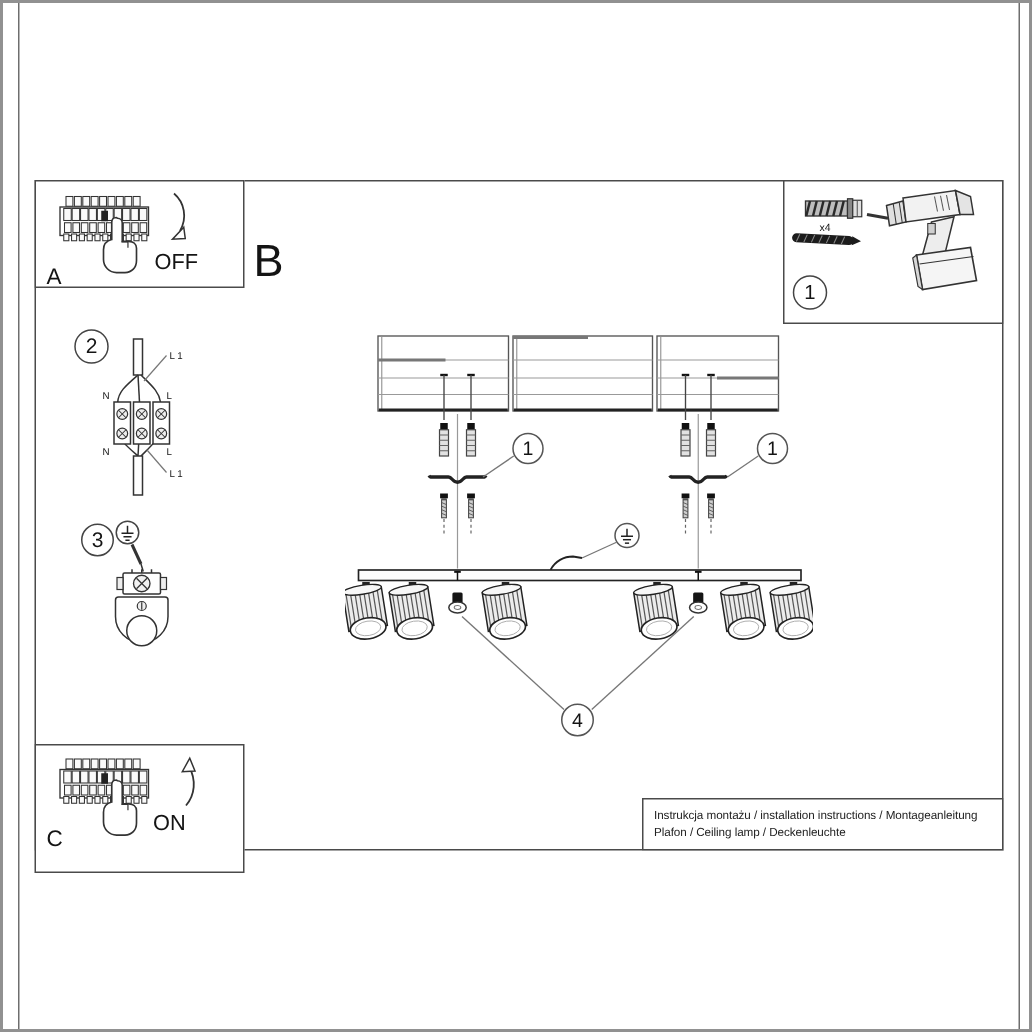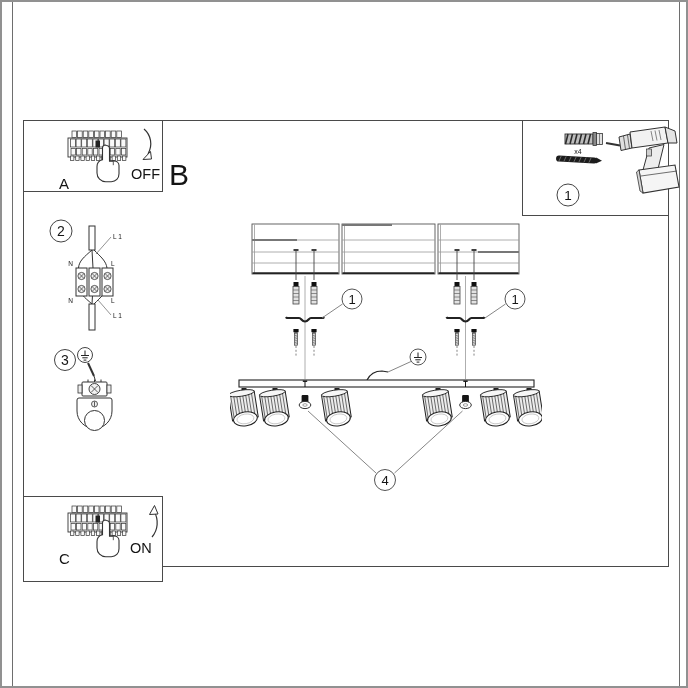--- a/index.html
+++ b/index.html
@@ -1,21 +1,21 @@
 <!DOCTYPE html>
 <html><head>
 <meta charset="utf-8">
 <style>
   html,body{margin:0;padding:0;background:#fff;}
   #page{position:relative;width:688px;height:688px;background:#fff;
         border:2px solid #919191;box-sizing:border-box;overflow:hidden;
         font-family:"Liberation Sans", sans-serif;color:#111;}
   .abs{position:absolute;}
   .vline{position:absolute;top:0;bottom:0;width:1px;background:#6e6e6e;}
-  .framebox{position:absolute;border:1px solid #4a4a4a;background:#fff;box-sizing:border-box;padding-left:28px;}
+  .framebox{position:absolute;border:1px solid #4a4a4a;background:#fff;box-sizing:border-box;}
   #diagram-frame{left:21px;top:118px;width:646px;height:447px;background:transparent;}
   #box-a{left:21px;top:118px;width:140px;height:72px;}
   #box-c{left:21px;top:494px;width:140px;height:86px;}
   #parts-box{left:520px;top:118px;width:147px;height:96px;}
   #footer-box{left:426px;top:530px;width:241px;height:35px;padding:5px 0 0 7px;}
   #footer-box .line{font-size:7.8px;line-height:11px;white-space:nowrap;color:#222;letter-spacing:-0.05px;}
   #section-b{left:167px;top:158px;font-size:30px;line-height:30px;color:#141414;}
   svg{display:block;}
   svg text{font-family:"Liberation Sans", sans-serif;fill:#141414;}
   .callout-num{font-size:13px;}
@@ -422,14 +422,18 @@
     </g>
 
     <line x1="78" y1="197" x2="146" y2="259" stroke="#777" stroke-width="0.9"></line>
     <line x1="232.5" y1="197" x2="164.5" y2="259" stroke="#777" stroke-width="0.9"></line>
     <g>
       <circle cx="155" cy="266" r="10.5" fill="#fff" stroke="#555" stroke-width="1"></circle>
       <text x="155" y="270.5" text-anchor="middle" class="callout-num">4</text>
     </g>
   </svg>
 
+  <div id="footer-box" class="framebox">
+    <div class="line">Instrukcja montażu / installation instructions / Montageanleitung</div>
+    <div class="line">Plafon / Ceiling lamp / Deckenleuchte</div>
+  </div>
 
 </div>
 
 </body></html>

